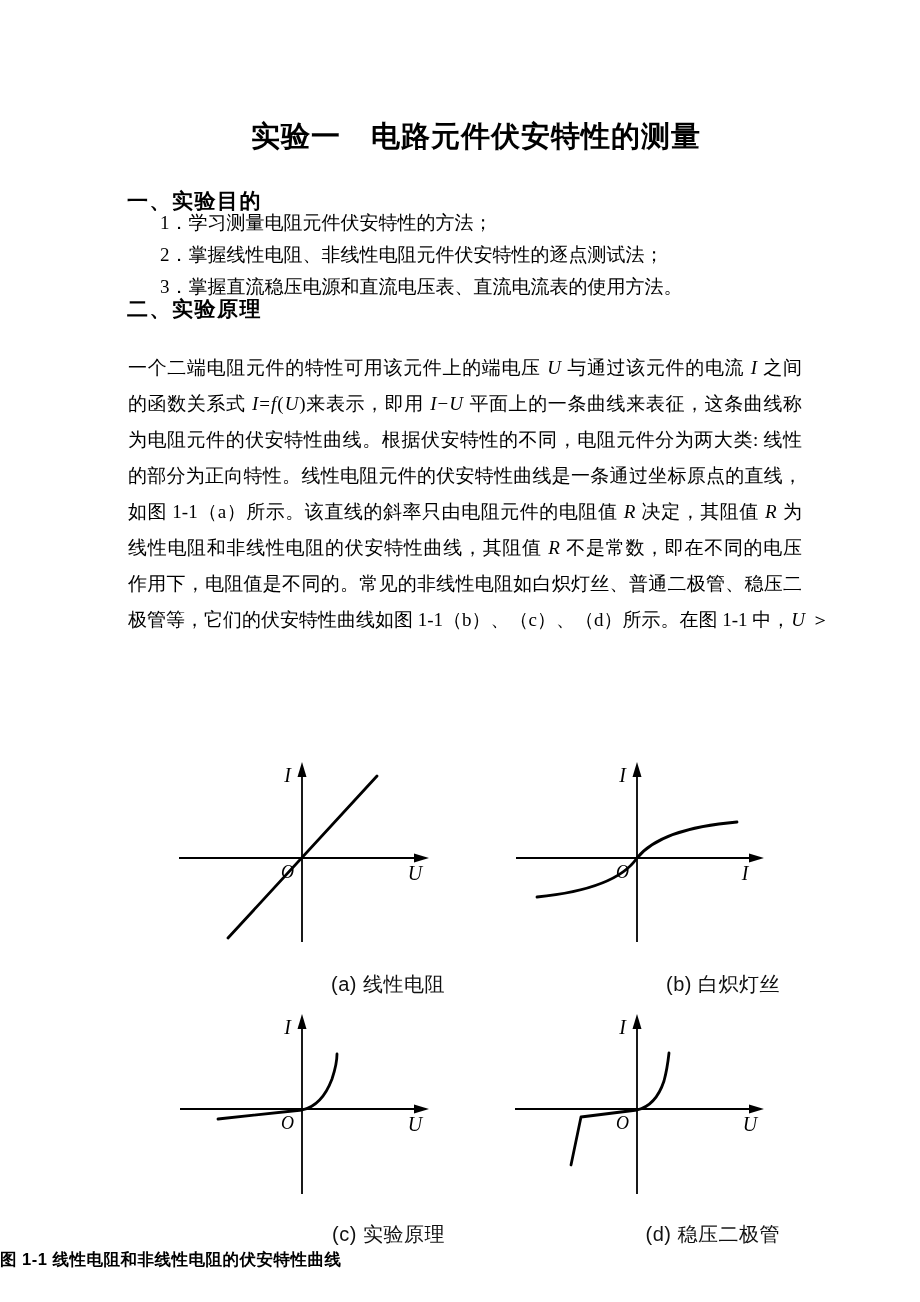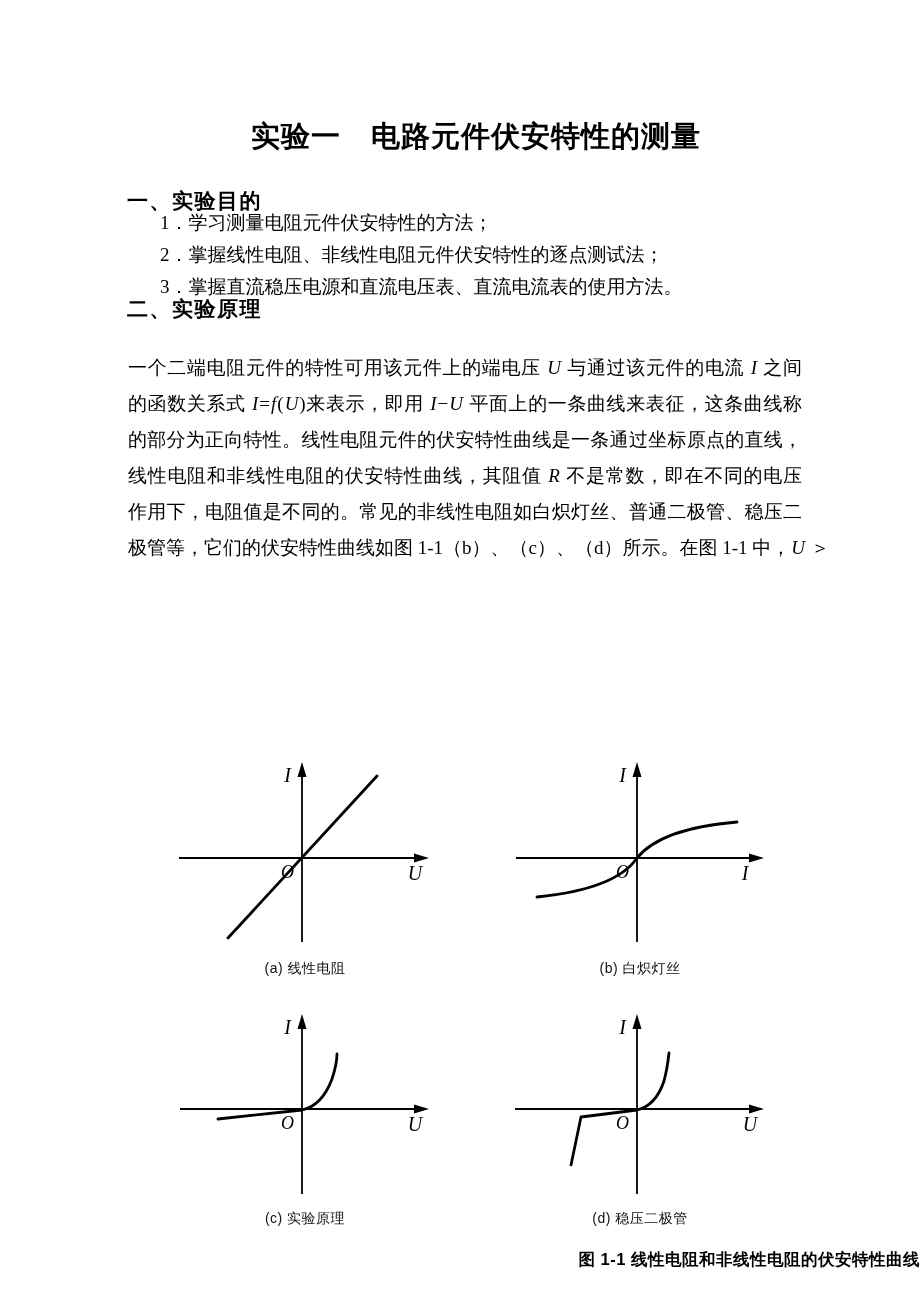--- a/index.html
+++ b/index.html
@@ -50,27 +50,27 @@
   #plot-b{left:500px;top:758px;}
   #plot-c{left:165px;top:1008px;}
   #plot-d{left:500px;top:1008px;}
   .plot svg{display:block;}
   .axis{stroke:#000;stroke-width:1.8;fill:none;}
   .curve{stroke:#000;stroke-width:2.8;fill:none;stroke-linecap:round;stroke-linejoin:round;}
   .arrow{fill:#000;stroke:none;}
   .axis-label{font-family:"Liberation Serif",serif;font-style:italic;font-size:20px;fill:#000;}
   .origin-label{font-family:"Liberation Serif",serif;font-style:italic;font-size:18px;fill:#000;}
   .plot-caption{
-    margin-top:7px;text-align:center;
+    margin-top:18px;text-align:right;
     font-family:"Liberation Sans",sans-serif;
-    font-size:14px;letter-spacing:0.5px;color:#111;
+    font-size:20px;letter-spacing:0.5px;color:#111;
   }
   .fig-caption{
     position:absolute;top:1249px;left:0;width:920px;
-    text-align:right;
+    text-align:left;
     font-family:"Liberation Sans",sans-serif;
     font-weight:bold;font-size:16.5px;letter-spacing:0.5px;
   }
 </style>
 </head>
 <body>
 
 <div class="page">
 
   <h1 class="doc-title">实验一　电路元件伏安特性的测量</h1>
@@ -81,21 +81,23 @@
     <div class="objective-item">1．学习测量电阻元件伏安特性的方法；</div>
     <div class="objective-item">2．掌握线性电阻、非线性电阻元件伏安特性的逐点测试法；</div>
     <div class="objective-item">3．掌握直流稳压电源和直流电压表、直流电流表的使用方法。</div>
   </div>
 
   <h2 class="sec-heading" id="h-principle">二、实验原理</h2>
 
   <div class="para" id="principle-paragraph">
       <div class="para-line"><span>一个二端电阻元件的特性可用该元件上的端电压 </span><span class="var">U</span><span> 与通过该元件的电流 </span><span class="var">I</span><span> 之间</span></div>
       <div class="para-line"><span>的函数关系式 </span><span class="var">I</span><span>=</span><span class="var">f</span><span>(</span><span class="var">U</span><span>)来表示，即用 </span><span class="var">I</span><span>−</span><span class="var">U</span><span> 平面上的一条曲线来表征，这条曲线称</span></div>
+      <div class="para-line"><span>为电阻元件的伏安特性曲线。根据伏安特性的不同，电阻元件分为两大类: 线性</span></div>
       <div class="para-line"><span>的部分为正向特性。线性电阻元件的伏安特性曲线是一条通过坐标原点的直线，</span></div>
+      <div class="para-line"><span>如图 1-1（a）所示。该直线的斜率只由电阻元件的电阻值 </span><span class="var">R</span><span> 决定，其阻值 </span><span class="var">R</span><span> 为</span></div>
       <div class="para-line"><span>线性电阻和非线性电阻的伏安特性曲线，其阻值 </span><span class="var">R</span><span> 不是常数，即在不同的电压</span></div>
       <div class="para-line"><span>作用下，电阻值是不同的。常见的非线性电阻如白炽灯丝、普通二极管、稳压二</span></div>
       <div class="para-line"><span>极管等，它们的伏安特性曲线如图 1-1（b）、（c）、（d）所示。在图 1-1 中，</span><span class="var">U</span><span> ＞</span></div>
     </div>
 
   <div class="figure-area">
 
     <div class="plot" id="plot-a">
       <svg width="280" height="195" viewBox="0 0 280 195">
         <line class="axis" x1="14" y1="100" x2="256" y2="100"></line>

